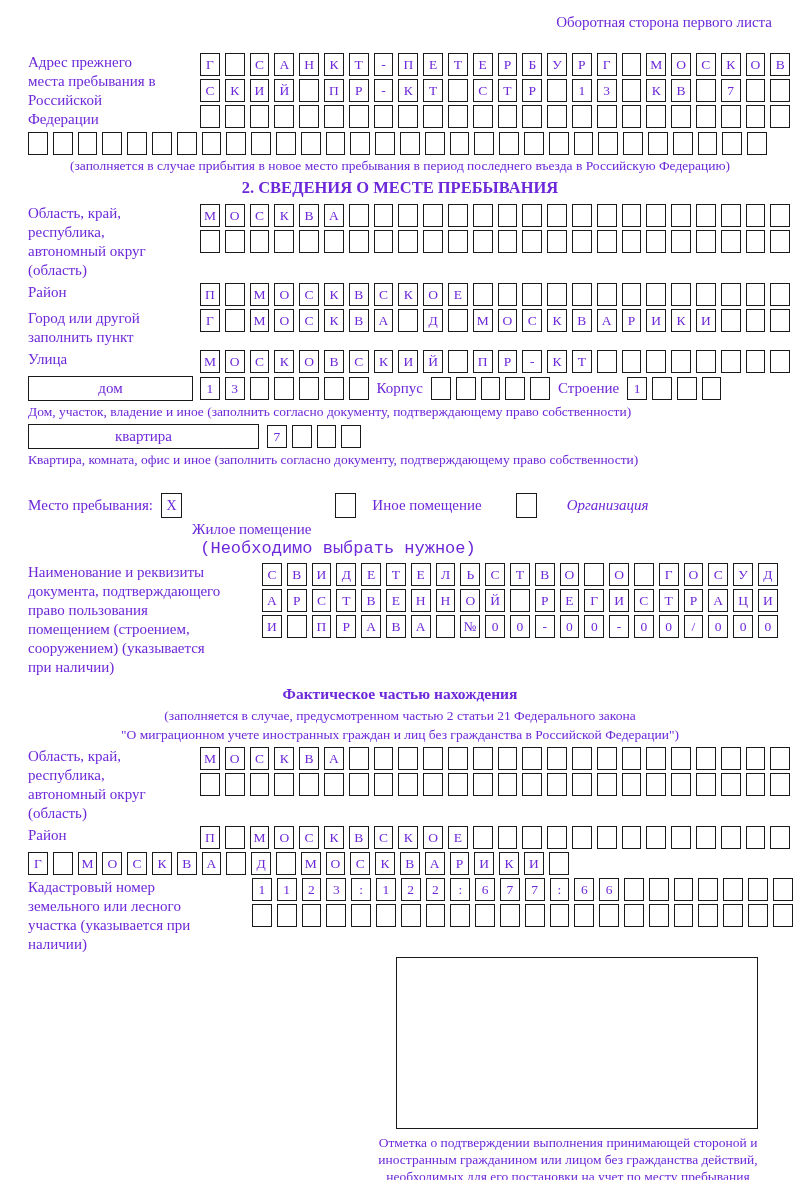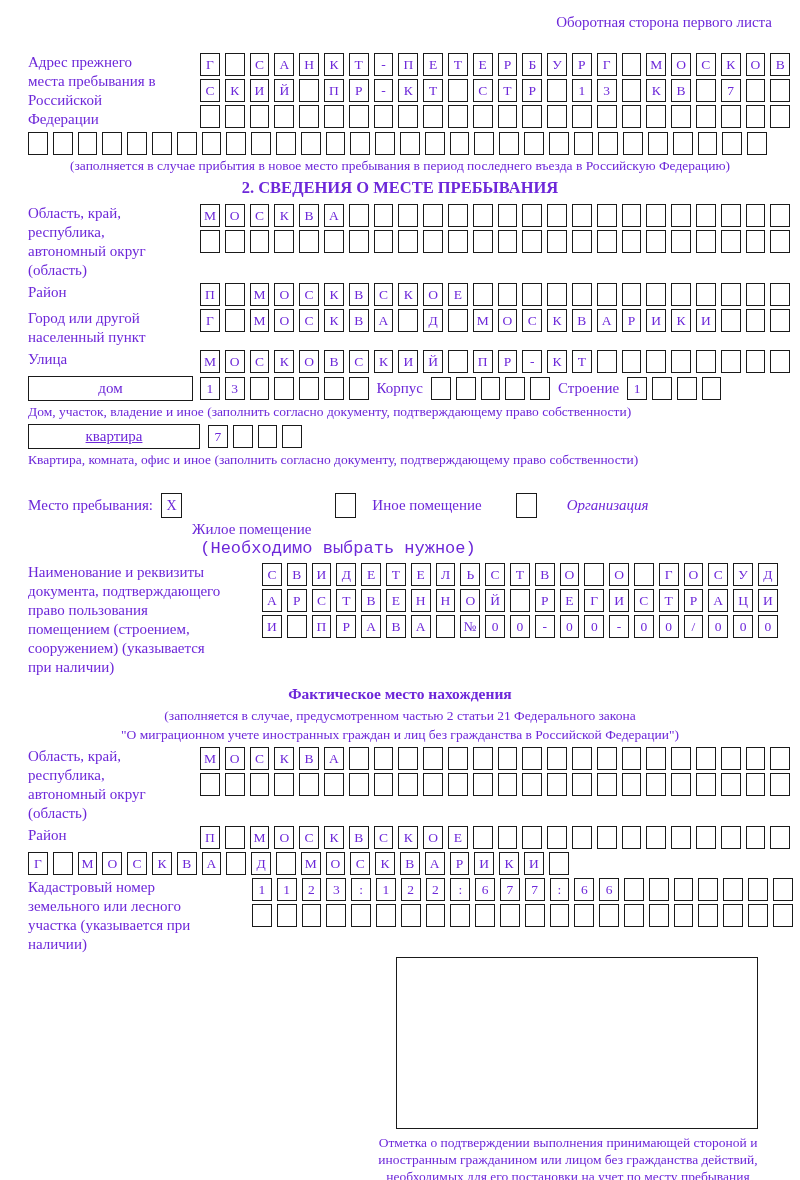--- a/index.html
+++ b/index.html
@@ -265,21 +265,21 @@
         <span class="cell"></span>
         <span class="cell"></span>
         <span class="cell"></span>
         <span class="cell"></span>
         <span class="cell"></span>
         <span class="cell"></span>
       </div>
   </div>
 
   <div class="frow">
-    <div class="flabel">Город или другой населенный пункт</div>
+    <div class="flabel">Город или другой заполнить пункт</div>
     <div class="cellrow">
         <span class="cell">Г</span>
         <span class="cell"></span>
         <span class="cell">М</span>
         <span class="cell">О</span>
         <span class="cell">С</span>
         <span class="cell">К</span>
         <span class="cell">В</span>
         <span class="cell">А</span>
         <span class="cell"></span>
@@ -354,21 +354,21 @@
     <div class="cellrow">
         <span class="cell">1</span>
         <span class="cell"></span>
         <span class="cell"></span>
         <span class="cell"></span>
       </div>
   </div>
   <div class="note" style="text-align:left;">Дом, участок, владение и иное (заполнить согласно документу, подтверждающему право собственности)</div>
 
   <div class="aptrow">
-    <div class="widebox" style="width:172px;text-decoration:underline;">квартира</div>
+    <div class="widebox" style="width:231px;">квартира</div>
     <div class="cellrow" style="margin-left:8px;">
         <span class="cell">7</span>
         <span class="cell"></span>
         <span class="cell"></span>
         <span class="cell"></span>
       </div>
   </div>
   <div class="note" style="text-align:left;">Квартира, комната, офис и иное (заполнить согласно документу, подтверждающему право собственности)</div>
 
   <div class="stayrow">
@@ -450,21 +450,21 @@
           <span class="cell">0</span>
           <span class="cell">0</span>
           <span class="cell">/</span>
           <span class="cell">0</span>
           <span class="cell">0</span>
           <span class="cell">0</span>
         </div>
     </div>
   </div>
 
-  <div class="h-sub">Фактическое место нахождения</div>
+  <div class="h-sub">Фактическое частью нахождения</div>
   <div class="note">(заполняется в случае, предусмотренном частью 2 статьи 21 Федерального закона</div>
   <div class="note" style="margin-top:-2px;">"О миграционном учете иностранных граждан и лиц без гражданства в Российской Федерации")</div>
 
   <div class="frow">
     <div class="flabel">Область, край, республика, автономный округ (область)</div>
     <div class="cellstack">
       <div class="cellrow">
           <span class="cell">М</span>
           <span class="cell">О</span>
           <span class="cell">С</span>

